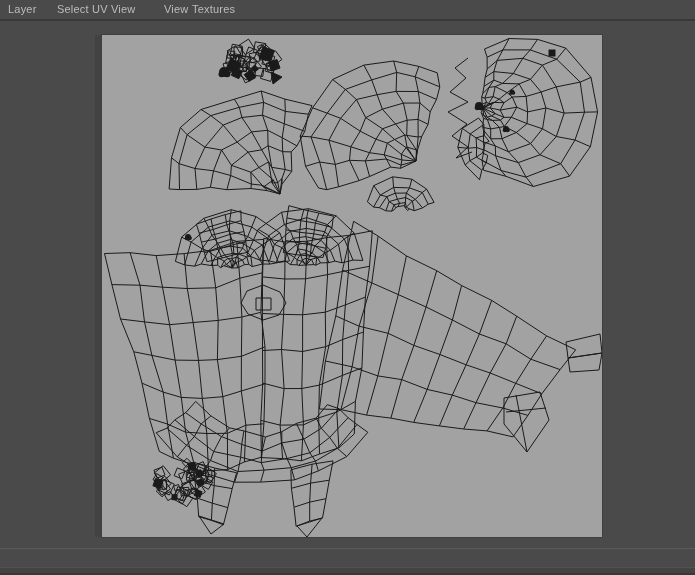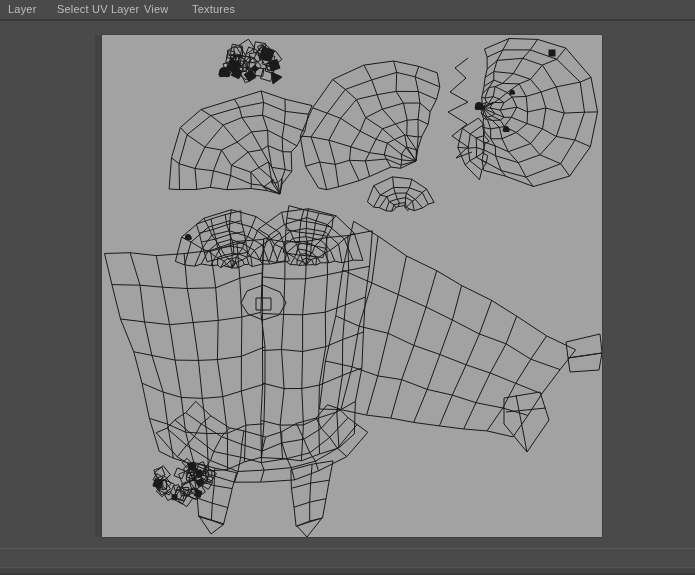--- a/index.html
+++ b/index.html
@@ -11,21 +11,21 @@
   .menubar{
     position:absolute;left:0;top:0;width:695px;height:19px;
     background:var(--menubar_bg,#4a4a4a);
     border-bottom:2px solid #383838;
   }
   .menu-item{
     position:absolute;top:0;height:21px;line-height:19px;
     font-size:11px;color:var(--menu_text,#bcbcbc);
     letter-spacing:.2px;cursor:default;white-space:nowrap;
   }
-  .mi-0{left:8px}.mi-1{left:57px}.mi-2{left:92px}.mi-3{left:144px}.mi-4{left:192px}
+  .mi-0{left:8px}.mi-1{left:57px}.mi-2{left:92px}.mi-3{left:164px}.mi-4{left:192px}
   .uv-canvas{
     position:absolute;left:102px;top:35px;width:500px;height:502px;
     background:var(--canvas_bg,#a2a2a2);
     outline:1px solid #3f3f3f;
   }
   .uv-canvas svg{position:absolute;left:0;top:0;width:100%;height:100%;display:block}
   .gutter{position:absolute;left:95px;top:35px;width:7px;height:502px;background:#424242}
   .status-line{position:absolute;left:0;top:548px;width:695px;height:1px;background:#5a5a5a}
   .statusbar{position:absolute;left:0;top:549px;width:695px;height:18px;background:#4a4a4a}
   .toolbar{
@@ -33,21 +33,21 @@
     background:var(--toolbar_bg,#434343);border-top:1px solid #525252;
   }
   .bottom-edge{position:absolute;left:0;bottom:0;width:695px;height:2px;background:#383838}
 </style>
 </head>
 <body>
 
 <div class="menubar">
   <span class="menu-item mi-0">Layer</span>
   <span class="menu-item mi-1">Select</span>
-  <span class="menu-item mi-2">UV Layer</span>
+  <span class="menu-item mi-2">UV View</span>
   <span class="menu-item mi-3">View</span>
   <span class="menu-item mi-4">Textures</span>
 </div>
 
 <div class="gutter"></div>
 
 <div class="uv-canvas">
   <svg viewBox="102 35 500 502" xmlns="http://www.w3.org/2000/svg">
       <g>
         <path d="M 104.5 253.5 L 130.1 252.7 L 156.2 255.6 L 184.1 253.6 L 210.5 250.4 L 236.8 241.4 L 263.6 239.4 M 111.9 284.6 L 140.0 285.2 L 162.5 287.2 L 187.3 288.5 L 215.7 287.8 L 239.8 278.2 L 262.2 272.9 M 120.5 319.0 L 144.5 321.9 L 169.6 324.7 L 193.1 322.5 L 218.2 320.4 L 241.9 317.0 L 260.9 312.3 M 133.8 351.8 L 151.9 355.4 L 175.1 360.1 L 198.5 360.4 L 217.4 359.6 L 241.4 356.3 L 265.0 346.8 M 142.0 383.2 L 163.2 392.1 L 181.3 397.4 L 202.3 398.4 L 222.8 396.7 L 241.3 391.0 L 265.0 383.8 M 149.4 418.4 L 167.6 424.1 L 185.6 432.2 L 206.8 433.5 L 227.4 433.3 L 245.9 425.2 L 263.9 423.8 M 159.3 451.4 L 173.4 458.2 L 194.4 465.0 L 208.5 470.8 L 227.6 469.6 L 244.4 461.9 L 261.3 457.3 M 104.5 253.5 L 111.9 284.6 L 120.5 319.0 L 133.8 351.8 L 142.0 383.2 L 149.4 418.4 L 159.3 451.4 M 130.1 252.7 L 140.0 285.2 L 144.5 321.9 L 151.9 355.4 L 163.2 392.1 L 167.6 424.1 L 173.4 458.2 M 156.2 255.6 L 162.5 287.2 L 169.6 324.7 L 175.1 360.1 L 181.3 397.4 L 185.6 432.2 L 194.4 465.0 M 184.1 253.6 L 187.3 288.5 L 193.1 322.5 L 198.5 360.4 L 202.3 398.4 L 206.8 433.5 L 208.5 470.8 M 210.5 250.4 L 215.7 287.8 L 218.2 320.4 L 217.4 359.6 L 222.8 396.7 L 227.4 433.3 L 227.6 469.6 M 236.8 241.4 L 239.8 278.2 L 241.9 317.0 L 241.4 356.3 L 241.3 391.0 L 245.9 425.2 L 244.4 461.9 M 263.6 239.4 L 262.2 272.9 L 260.9 312.3 L 265.0 346.8 L 265.0 383.8 L 263.9 423.8 L 261.3 457.3 " fill="none" stroke="#1a1a1a" stroke-width="1"></path>

